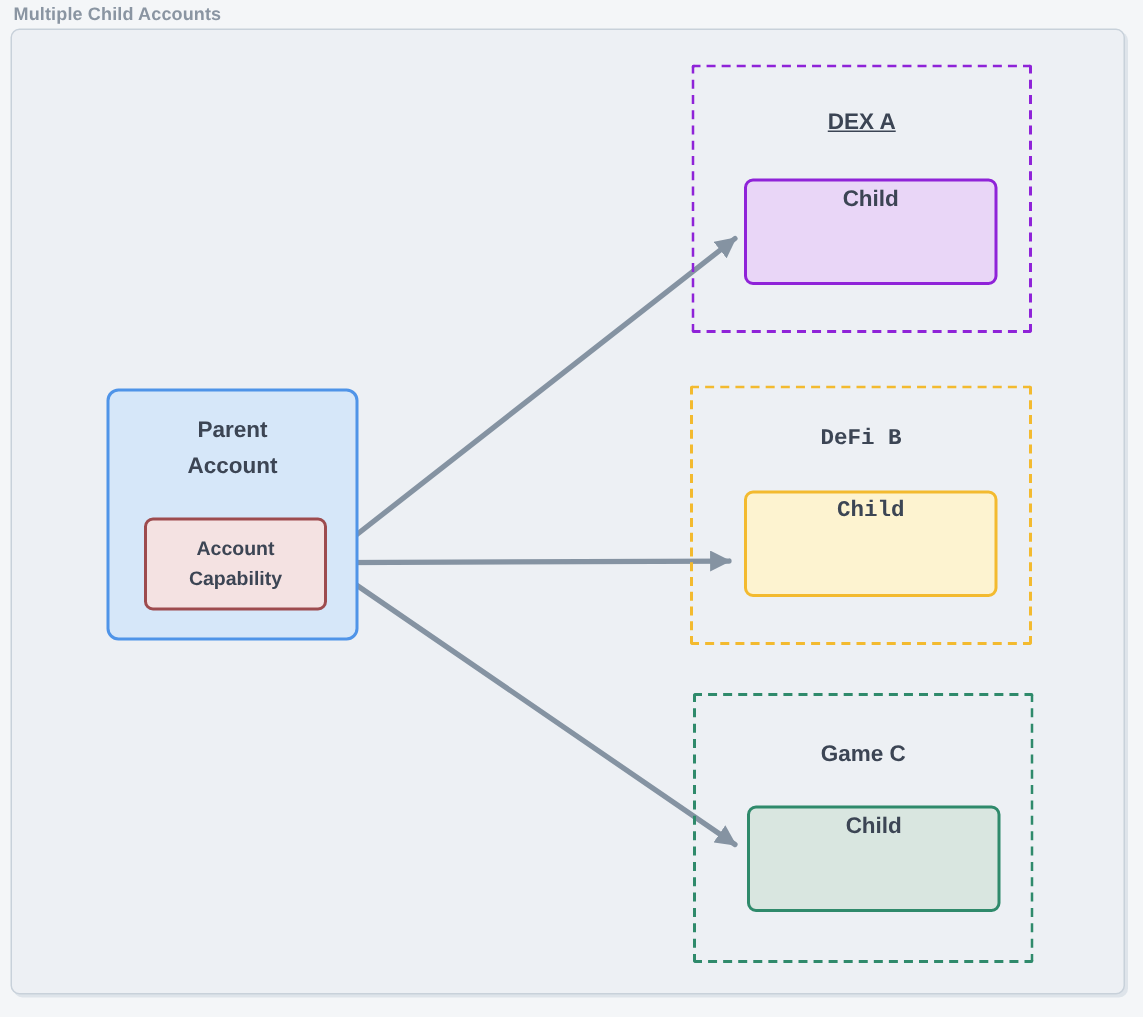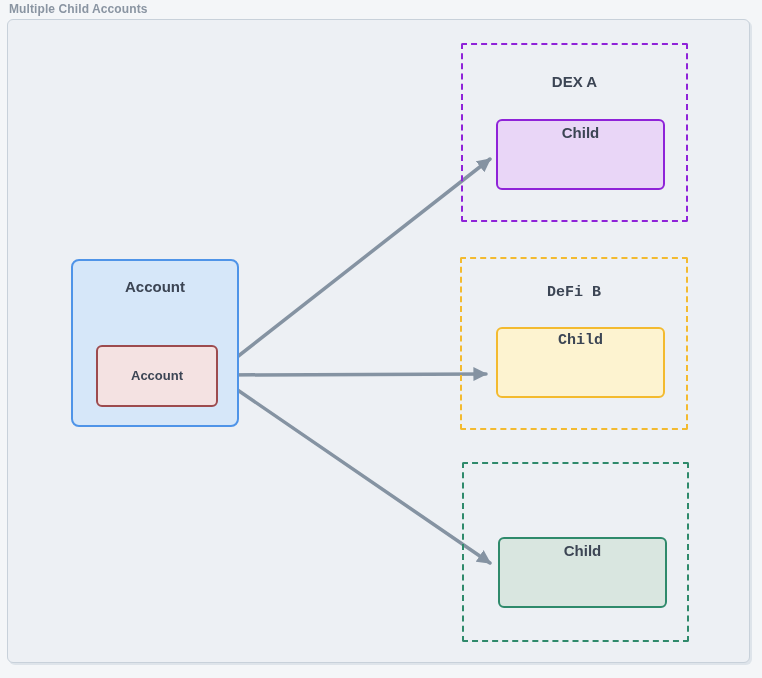--- a/index.html
+++ b/index.html
@@ -73,25 +73,25 @@
   }
   .group-label {
     position: absolute; left: 0; width: 100%;
     text-align: center; font-size: 15px; font-weight: 600;
   }
   .child-node {
     position: absolute;
     width: 169px; height: 71px;
     border-width: 2px; border-style: solid;
     border-radius: 6px;
-    display: flex; flex-direction: row; justify-content: center;
+    display: flex; flex-direction: column; justify-content: space-between;
   }
 
   .group-a { left: 453px; top: 23px;  width: 227px; height: 179px; border-color: var(--dex-accent); }
-  .group-a .group-label { top: 28px; }
+  .group-a .group-label { top: 28px; text-decoration: underline; }
   .group-a .child-node  { left: 33px; top: 74px; background: var(--dex-fill);  border-color: var(--dex-accent); }
 
   .group-b { left: 452px; top: 237px; width: 228px; height: 173px; border-color: var(--defi-accent); font-family: Liberation Mono, monospace; }
   .group-b .group-label { top: 25px; }
   .group-b .child-node  { left: 34px; top: 68px; background: var(--defi-fill); border-color: var(--defi-accent); }
 
   .group-c { left: 454px; top: 442px; width: 227px; height: 180px; border-color: var(--game-accent); }
   .group-c .group-label { top: 30px; }
   .group-c .child-node  { left: 34px; top: 73px; background: var(--game-fill); border-color: var(--game-accent); }
 </style>
@@ -110,41 +110,44 @@
           <path class="head" d="M 0 0 L 10 5 L 0 10 z"></path>
         </marker>
       </defs>
       <line x1="215" y1="348" x2="482" y2="139" marker-end="url(#ah)"></line>
       <line x1="215" y1="355" x2="478" y2="354" marker-end="url(#ah)"></line>
       <line x1="215" y1="360" x2="482" y2="543" marker-end="url(#ah)"></line>
     </svg>
 
     <div class="parent-node">
       <div class="node-text parent-label">
+        <div>Parent</div>
         <div>Account</div>
       </div>
       <div class="capability-node">
         <div>Account</div>
+        <div>Capability</div>
       </div>
     </div>
 
     <div class="group group-a">
       <div class="group-label">DEX A</div>
       <div class="child-node node-text">
         <div>Child</div>
       </div>
     </div>
 
     <div class="group group-b">
       <div class="group-label">DeFi B</div>
       <div class="child-node node-text">
         <div>Child</div>
       </div>
     </div>
 
     <div class="group group-c">
+      <div class="group-label">Game C</div>
       <div class="child-node node-text">
         <div>Child</div>
       </div>
     </div>
 
   </div>
 </div>
 
 </body></html>

